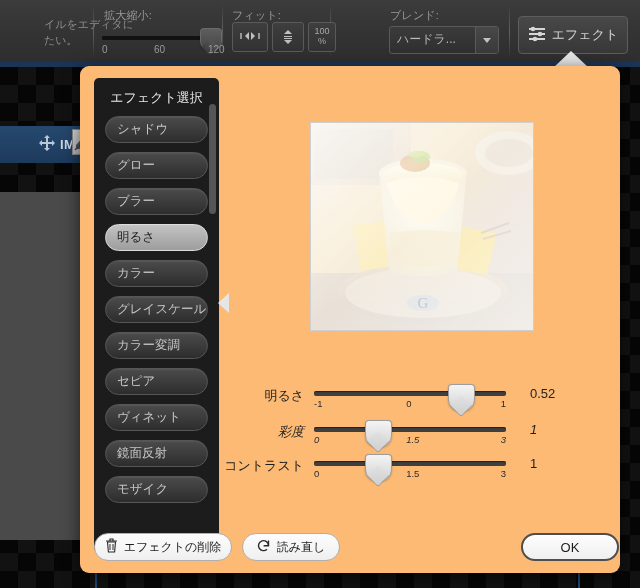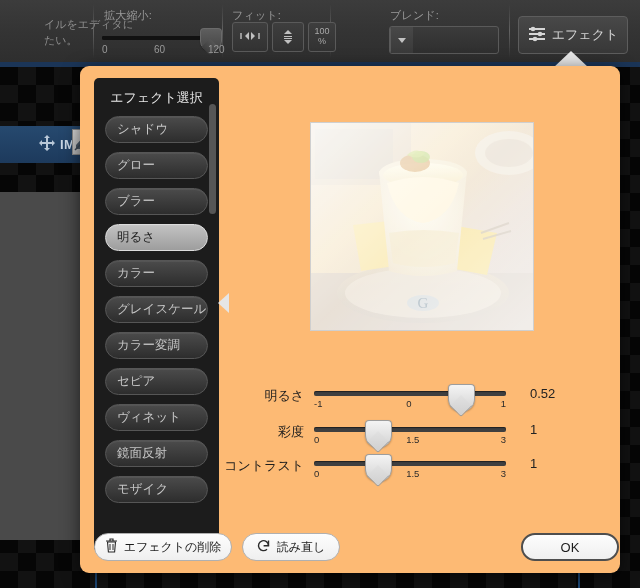--- a/index.html
+++ b/index.html
@@ -186,20 +186,21 @@
         <path d="M7 9.5 H15 M7 11.5 H15" stroke="#c0c0c0" stroke-width="1.2"></path>
       </svg>
     </div>
     <div class="fitbtn" style="left:308px;width:26px">
       <div class="pct">100</div>
       <div class="pct" style="padding-top:0">%</div>
     </div>
 
     <div class="tb-label" style="left:390px;top:8px">ブレンド:</div>
     <div class="dropdown">
+      <div class="dval">ハードラ...</div>
       <div class="darrow"></div>
     </div>
 
     <div class="effbtn">
       <span class="icn">
         <svg width="18" height="16" viewBox="0 0 18 16">
           <path d="M1 3 H17 M1 8 H17 M1 13 H17" stroke="#d6d6d6" stroke-width="2"></path>
           <circle cx="5" cy="3" r="2.3" fill="#d6d6d6"></circle>
           <circle cx="12" cy="8" r="2.3" fill="#d6d6d6"></circle>
           <circle cx="7" cy="13" r="2.3" fill="#d6d6d6"></circle>
@@ -291,21 +292,21 @@
         <div class="slabel">明るさ</div>
         <div class="strack-wrap">
           <div class="strack"></div>
           <div class="sknob" style="left:76%"></div>
           <div class="stick" style="left:0">-1</div>
           <div class="stick" style="left:48%">0</div>
           <div class="stick" style="right:0">1</div>
         </div>
         <div class="sval">0.52</div>
       </div>
-      <div class="srow" style="left: 140px; top: 354px;">
+      <div class="srow" style="left: 140px; top: 354px; font-style: italic;">
         <div class="slabel">彩度</div>
         <div class="strack-wrap">
           <div class="strack"></div>
           <div class="sknob" style="left:33%"></div>
           <div class="stick" style="left:0">0</div>
           <div class="stick" style="left:48%">1.5</div>
           <div class="stick" style="right:0">3</div>
         </div>
         <div class="sval">1</div>
       </div>

